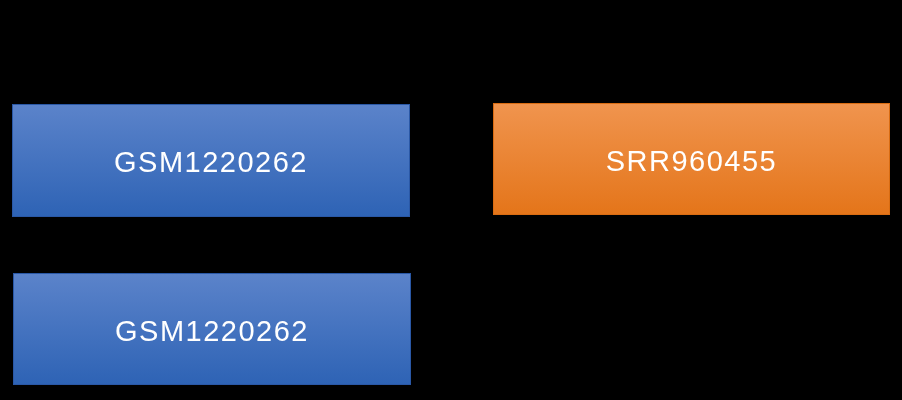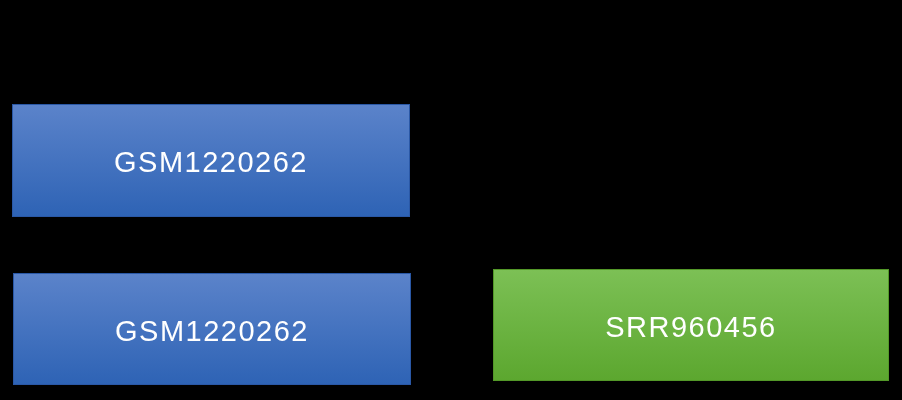--- a/index.html
+++ b/index.html
@@ -45,22 +45,22 @@
 </style>
 </head>
 <body style="background: rgb(0, 0, 0);">
 
 <div class="canvas">
 
   <div id="node-1" class="node" style="background: linear-gradient(rgb(91, 131, 202) 0%, rgb(46, 99, 181) 100%); border-color: rgb(42, 88, 166);">
     <span class="label">GSM1220262</span>
   </div>
 
+  <div id="node-2" class="node" style="background: linear-gradient(rgb(240, 148, 78) 0%, rgb(228, 117, 26) 100%); border-color: rgb(217, 108, 18);">
+    <span class="label">SRR960455</span>
+  </div>
 
   <div id="node-3" class="node" style="background: linear-gradient(rgb(91, 131, 202) 0%, rgb(46, 99, 181) 100%); border-color: rgb(42, 88, 166);">
     <span class="label">GSM1220262</span>
   </div>
 
-  <div id="node-4" class="node" style="background: linear-gradient(rgb(124, 192, 85) 0%, rgb(92, 167, 47) 100%); border-color: rgb(83, 152, 40);">
-    <span class="label">SRR960456</span>
-  </div>
 
 </div>
 
 </body></html>

